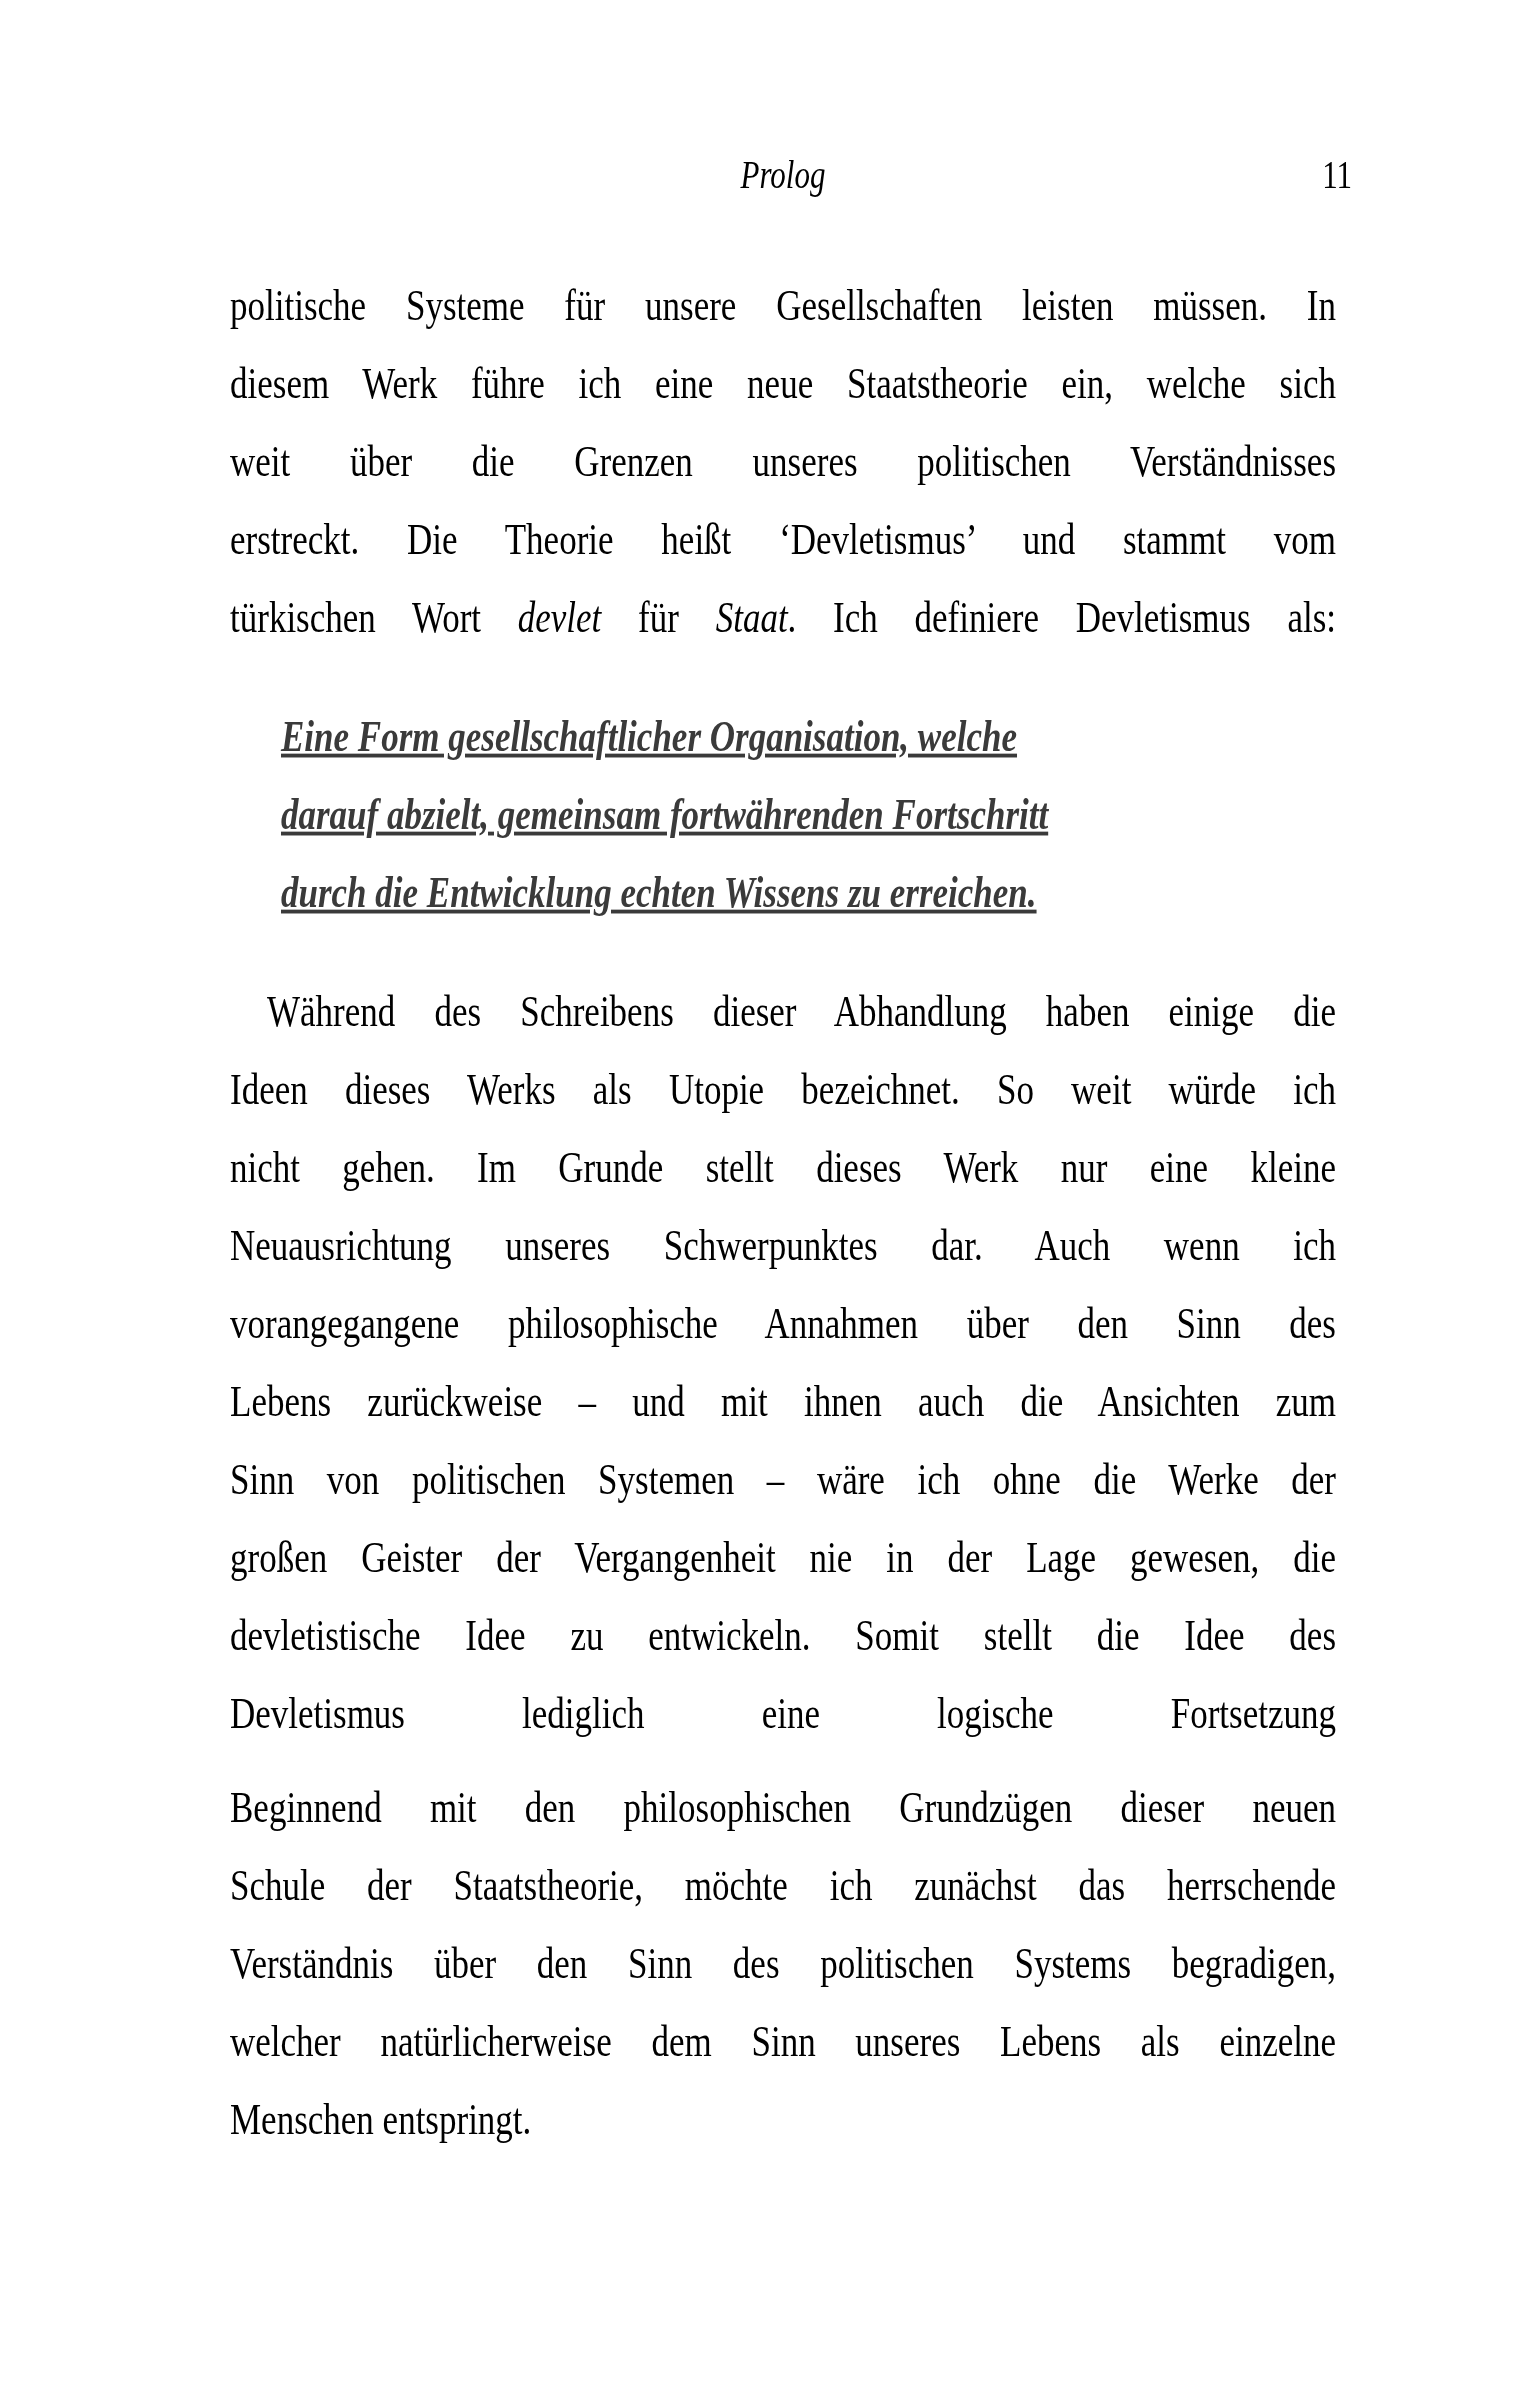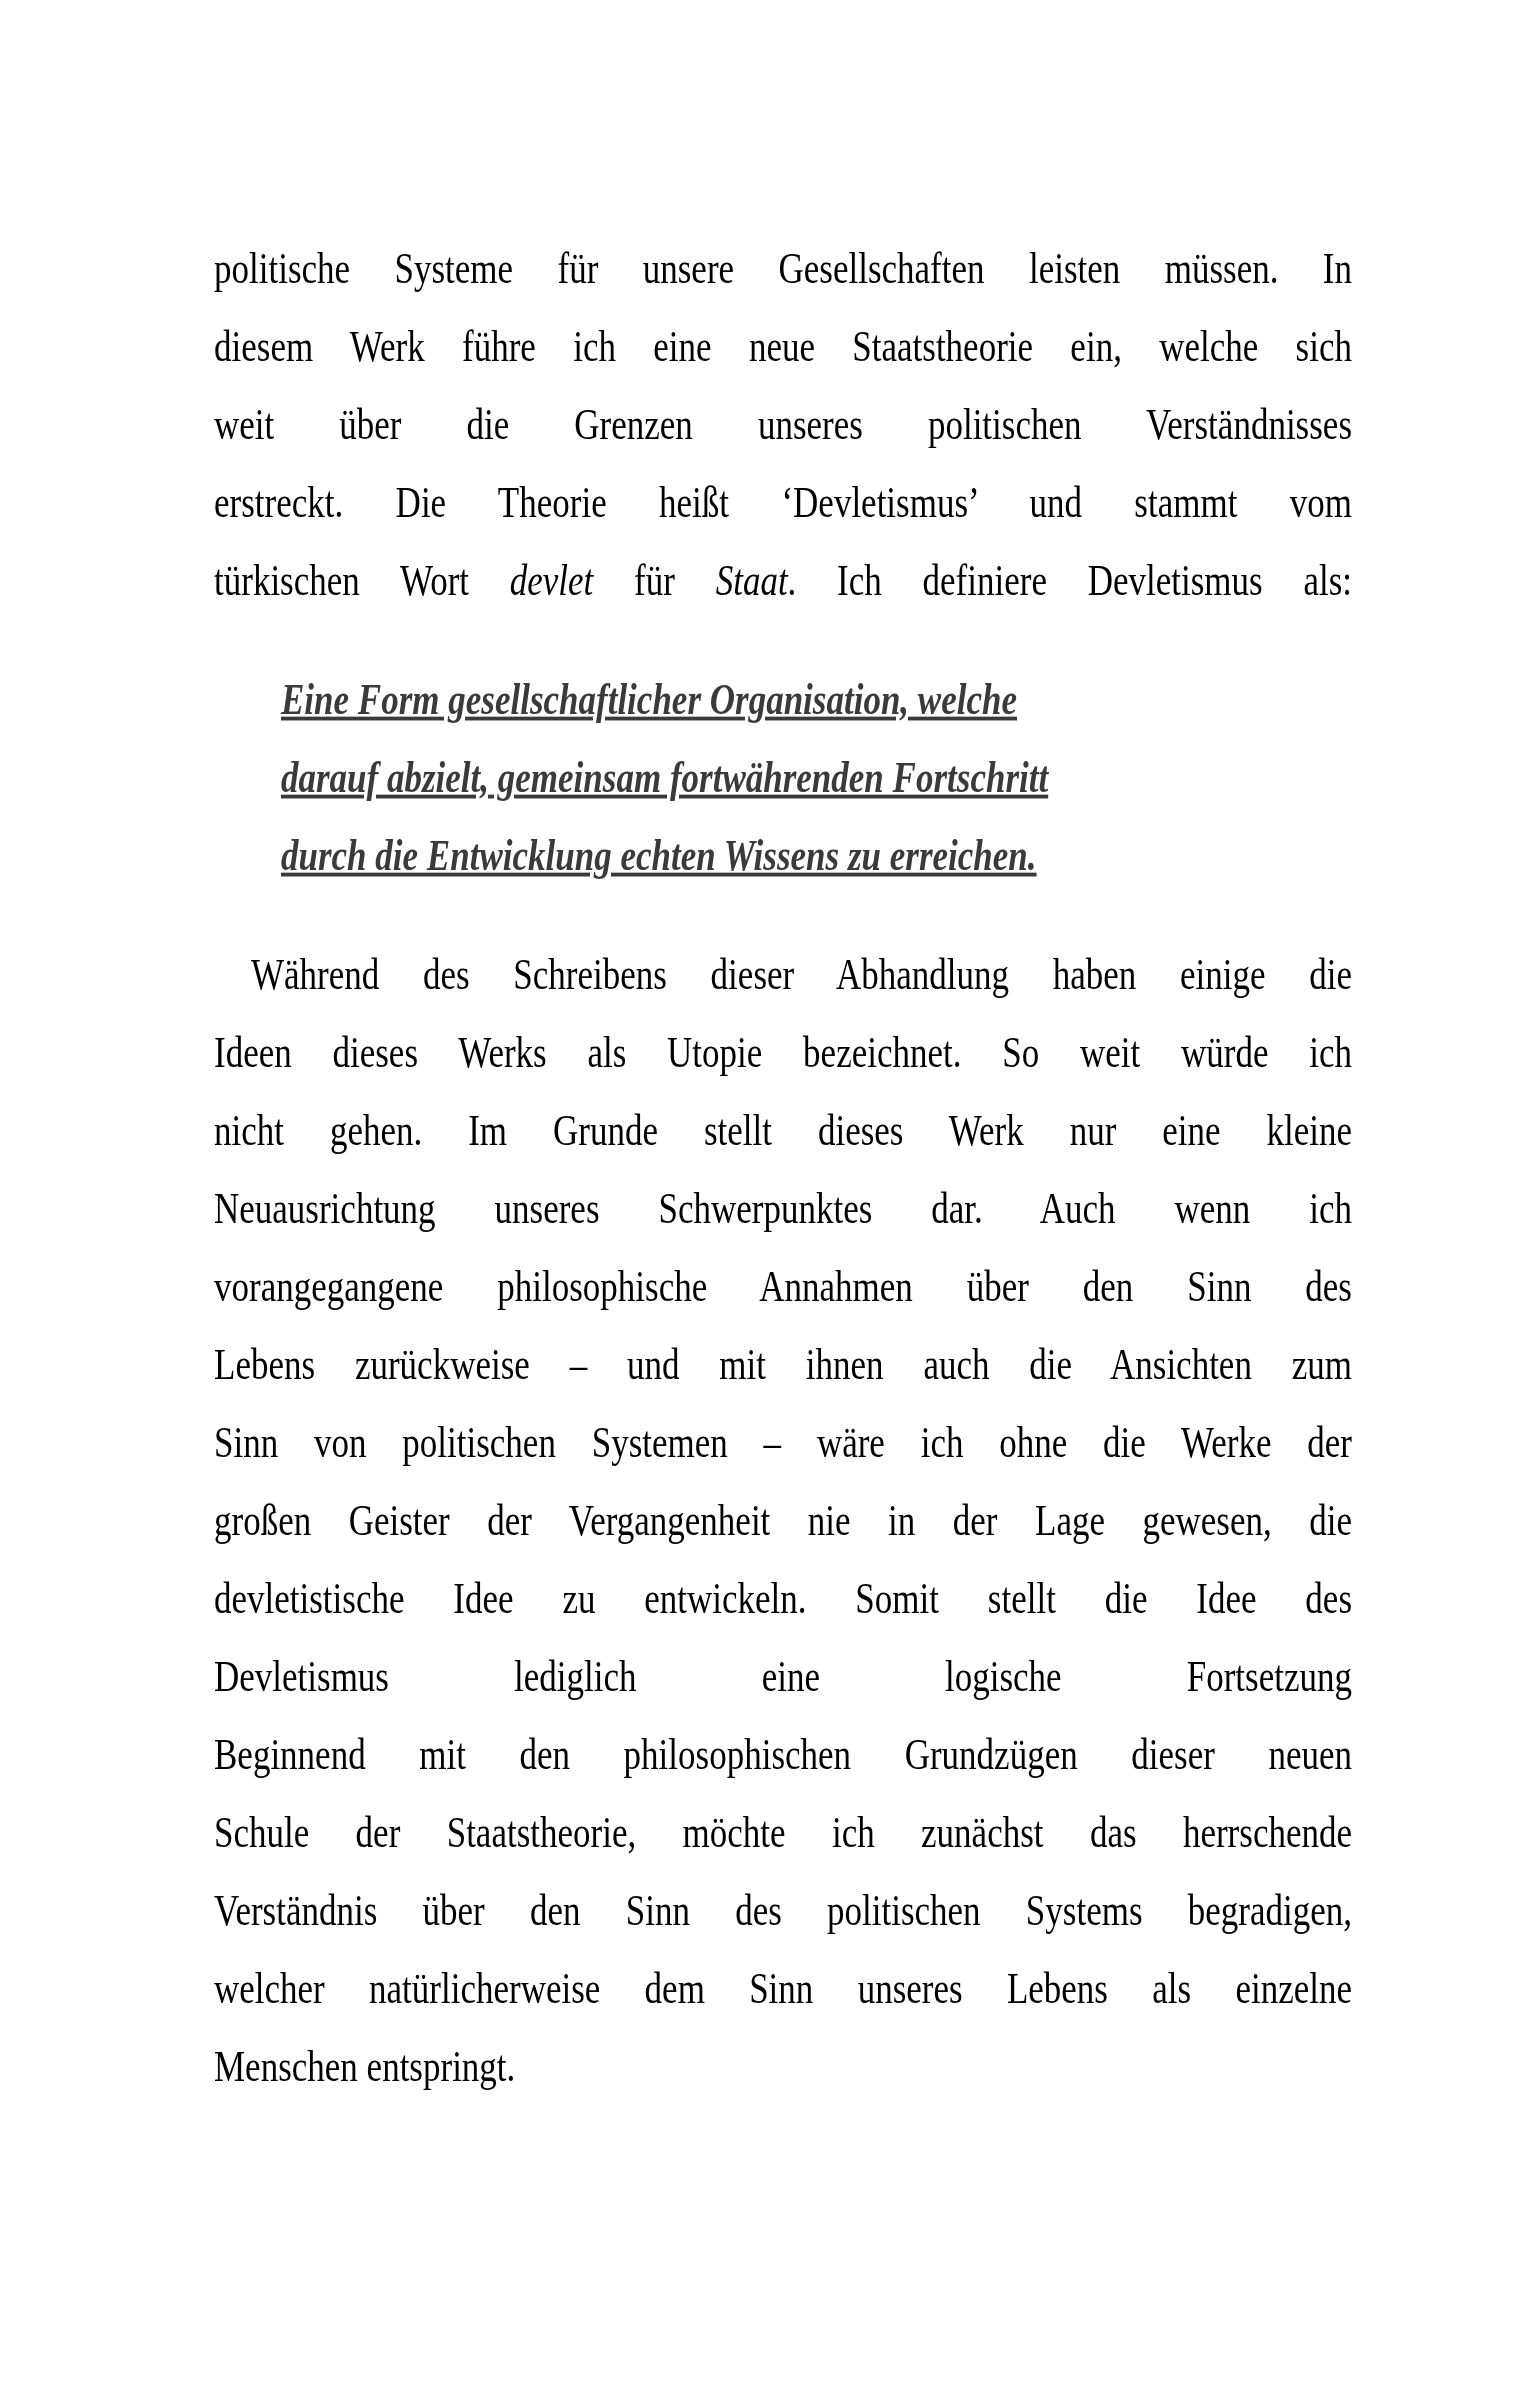--- a/index.html
+++ b/index.html
@@ -32,21 +32,21 @@
     transform-origin: center;
   }
   .page-number {
     justify-self: end;
     transform: scaleY(1.28);
     transform-origin: center;
   }
   .body-text {
     margin-top: 74px;
   }
-  .para { margin: 0; }
+  .para { margin: 16px; }
   .line {
     font-size: 35px;
     line-height: 78px;
     height: 78px;
     transform: scaleY(1.28);
     transform-origin: center;
   }
   .line.stretch {
     text-align: justify;
     text-align-last: justify;
@@ -60,20 +60,25 @@
     font-weight: bold;
     font-style: italic;
     text-decoration: underline;
   }
   .it { font-style: italic; }
 </style>
 </head>
 <body>
 
 <div class="page">
+  <div class="header">
+    <span></span>
+    <span class="running-title">Prolog</span>
+    <span class="page-number">11</span>
+  </div>
   <div class="body-text" id="body-content">
       <div class="para body">
         <div class="line stretch"><span>politische Systeme für unsere Gesellschaften leisten müssen. In</span></div>
         <div class="line stretch"><span>diesem Werk führe ich eine neue Staatstheorie ein, welche sich</span></div>
         <div class="line stretch"><span>weit über die Grenzen unseres politischen Verständnisses</span></div>
         <div class="line stretch"><span>erstreckt. Die Theorie heißt ‘Devletismus’ und stammt vom</span></div>
         <div class="line stretch"><span>türkischen Wort </span><span class="it">devlet</span><span> für </span><span class="it">Staat</span><span>. Ich definiere Devletismus als:</span></div>
       </div>
       <div class="para quote">
         <div class="line"><span>Eine Form gesellschaftlicher Organisation, welche</span></div>

